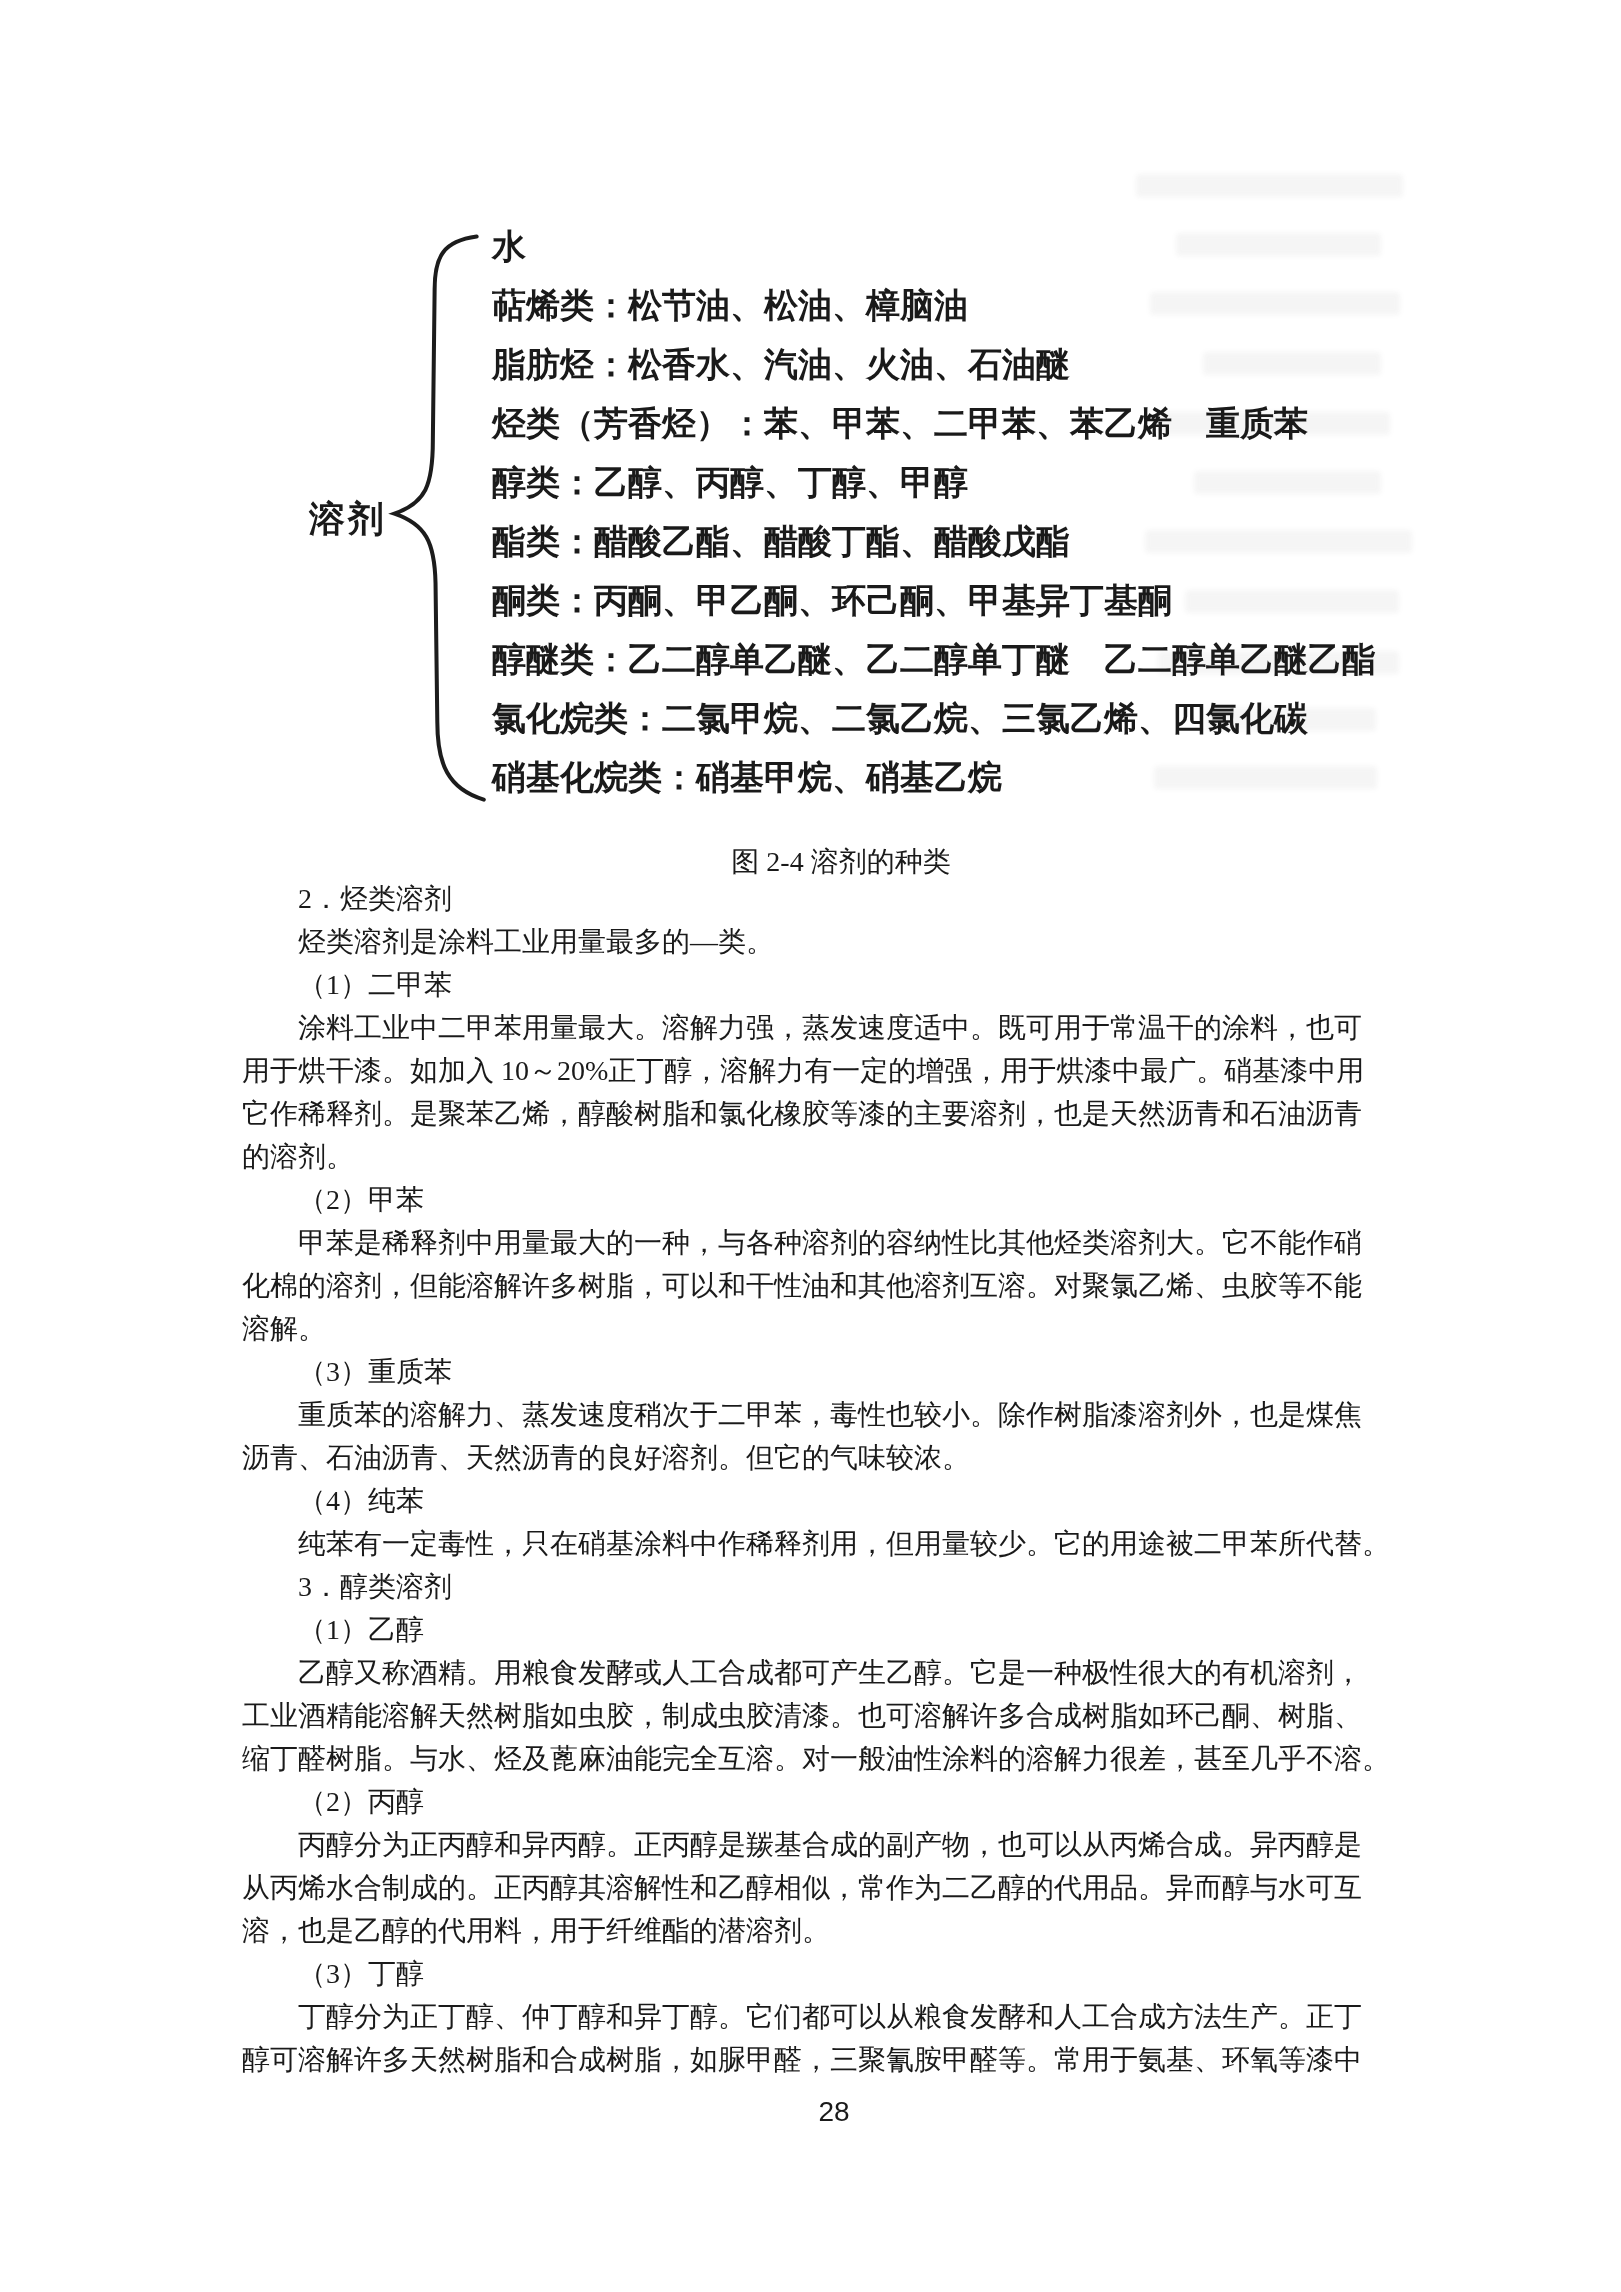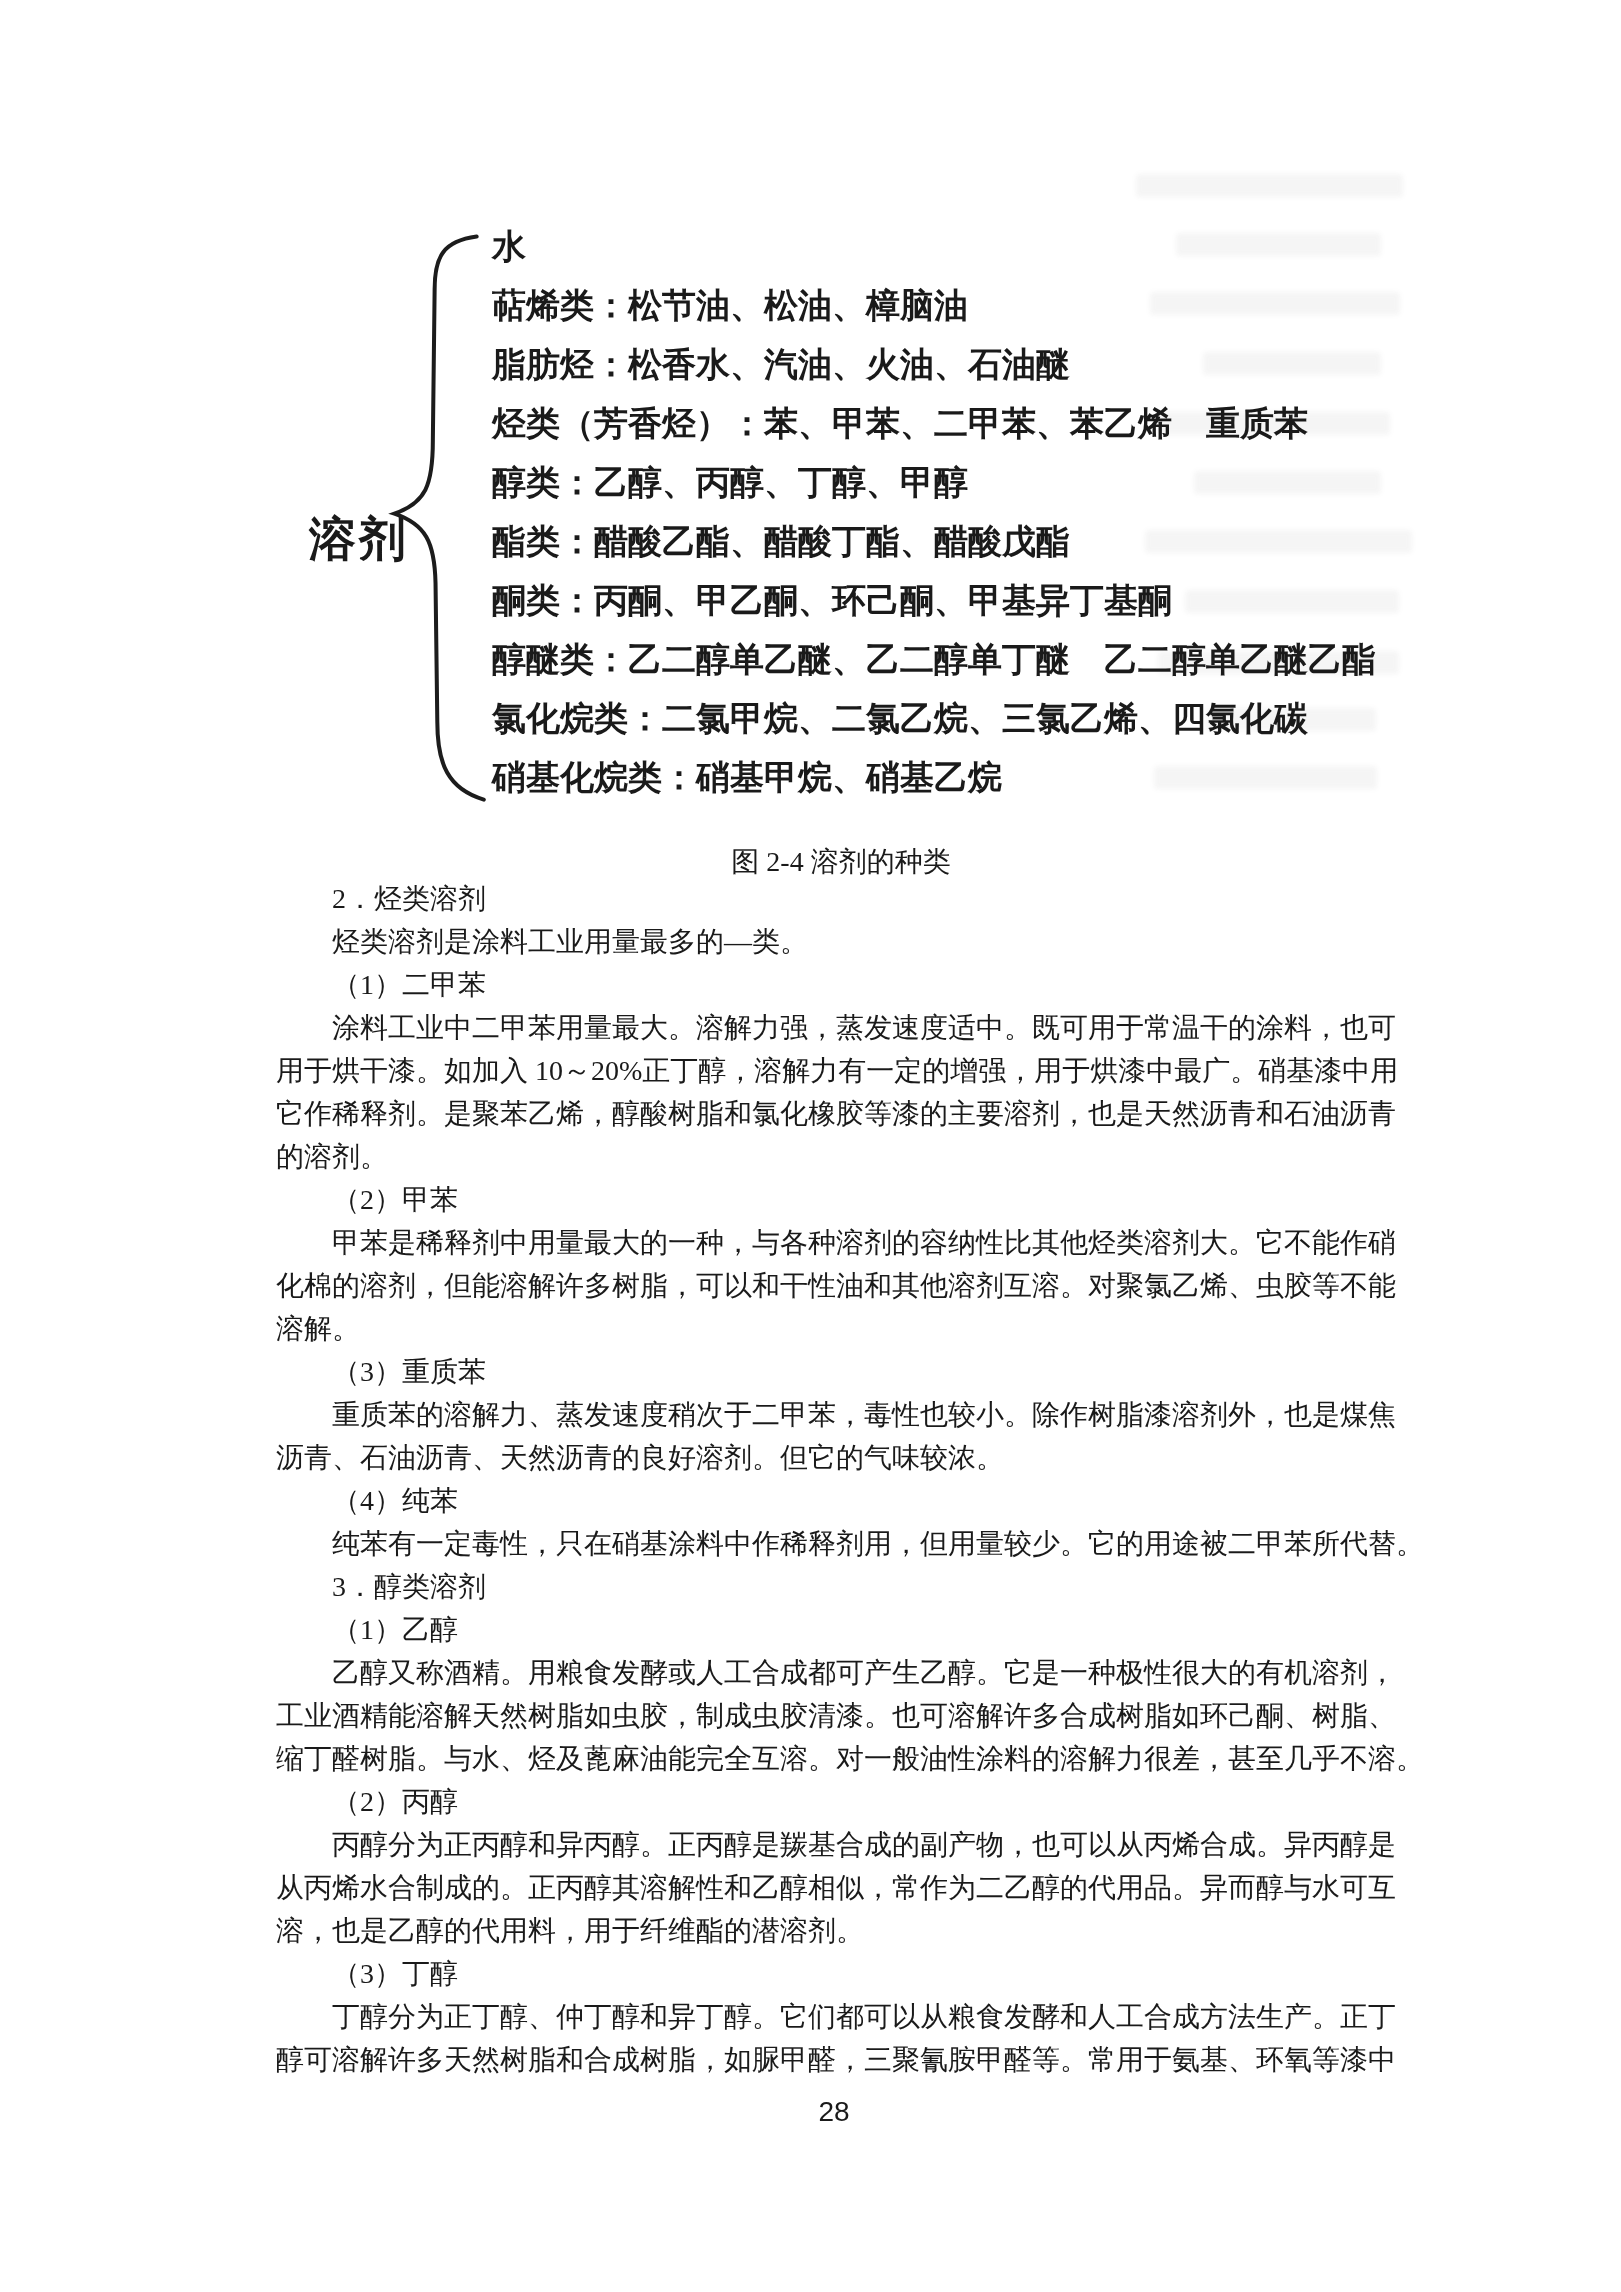--- a/index.html
+++ b/index.html
@@ -18,22 +18,22 @@
     position:absolute;
     background:#7a7a7a;
     opacity:0.07;
     filter:blur(2.7px);
     border-radius:3.6px;
   }
 
   
   .fig-root-label {
     position:absolute;
-    left:309px; top:508px;
-    font-size:47px; font-weight:bold;
+    left:309px; top:495px;
+    font-size:36px; font-weight:bold;
     letter-spacing:2.7px;
     white-space:pre;
   }
   .fig-brace {
     position:absolute;
     left:381px; top:225px;
     width:118px; height:588px;
   }
   .fig-branches {
     position:absolute;
@@ -54,21 +54,21 @@
 
   
   .body-text {
     position:absolute;
     left:242px; top:877px;
     width:1185px;
     font-size:28px;
     line-height:43px;
     white-space:pre;
   }
-  .body-text .line { height:43px;margin-left:34px; }
+  .body-text .line { height:43px; }
 
   
   .page-number {
     position:absolute;
     left:0; top:2096px; width:100%;
     text-align:center;
     font-family:"Liberation Sans","DejaVu Sans",sans-serif;
     font-size:28px;
     transform:translateX(23px);
   }

